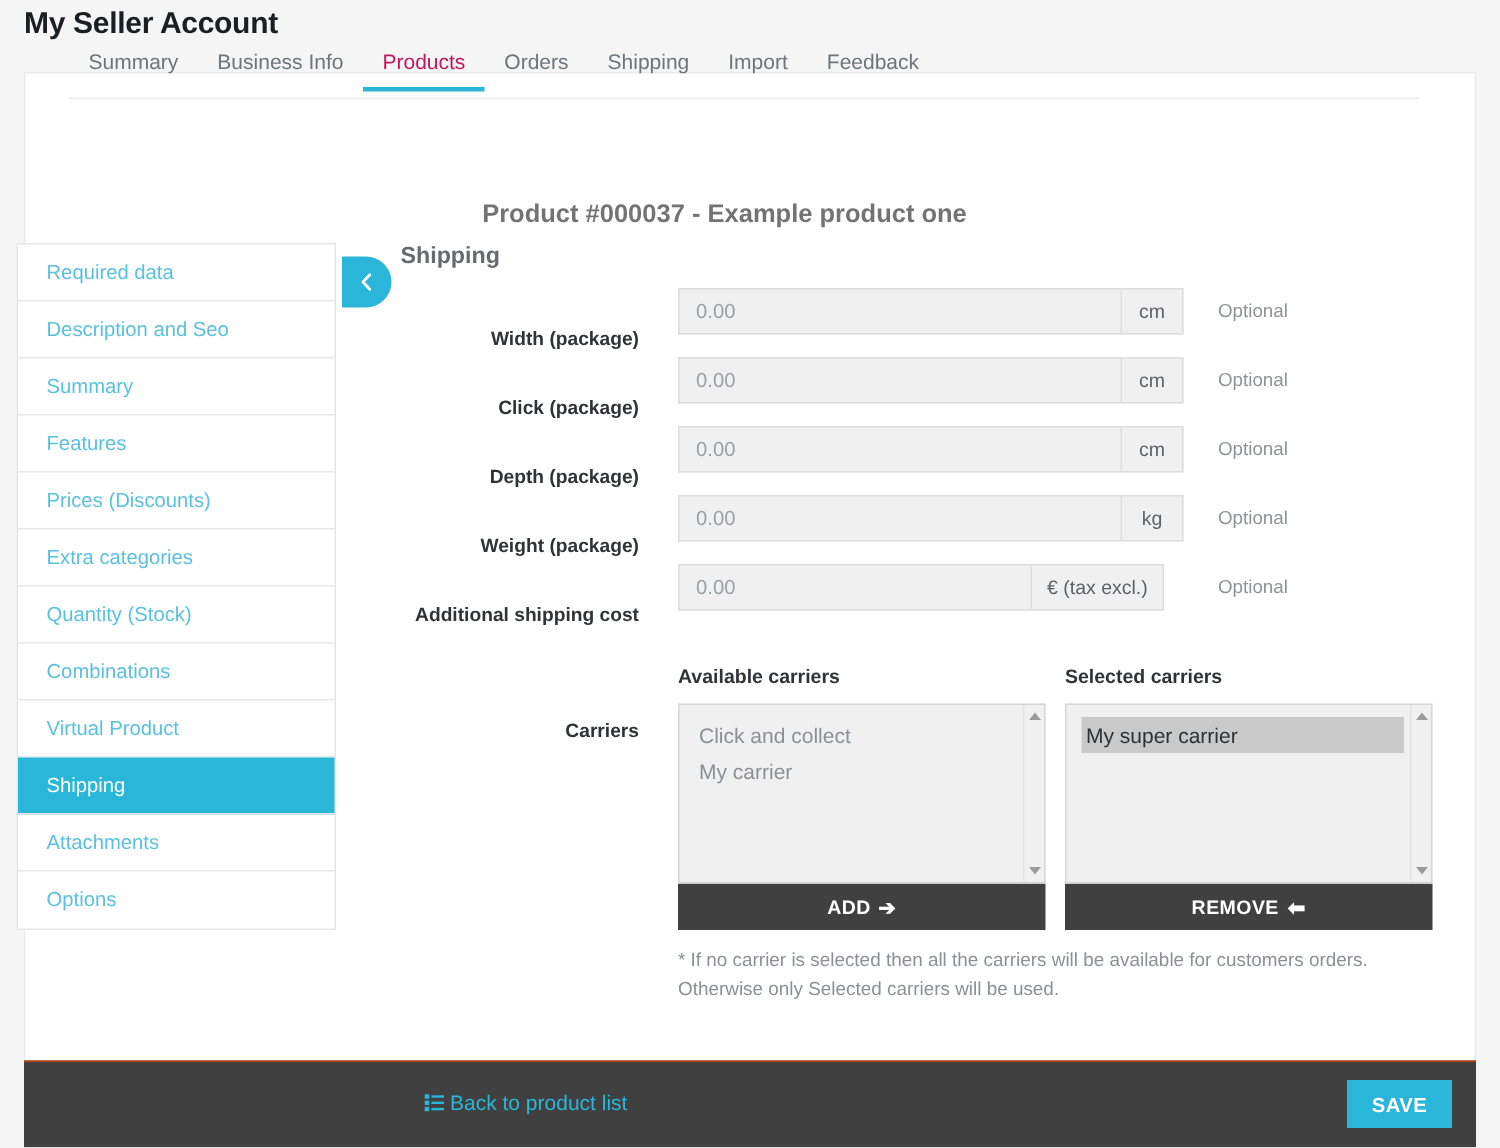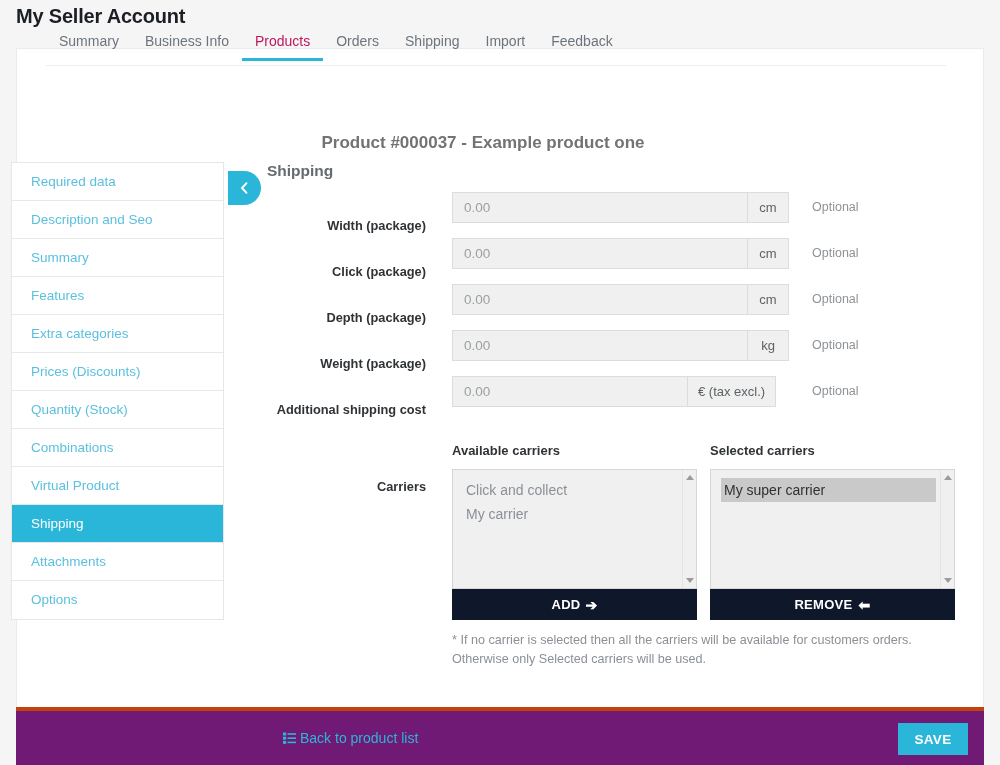--- a/index.html
+++ b/index.html
@@ -254,21 +254,21 @@
     border-left: 4px solid transparent;
     border-right: 4px solid transparent;
   }
   .scroll .arrow.up   { top: 5px;    border-bottom: 5px solid #9b9b9b; }
   .scroll .arrow.down { bottom: 5px; border-top: 5px solid #9b9b9b; }
 
   .carrier-btn {
     display: block;
     width: 100%;
     height: 31px;
-    background: #0f172a;
+    background: #404040;
     border: none;
     color: #ffffff;
     font-family: "Liberation Sans", sans-serif;
     font-size: 13px;
     font-weight: bold;
     letter-spacing: 0.3px;
     cursor: pointer;
   }
   .carrier-btn span { vertical-align: middle; }
   .carrier-btn .glyph { font-size: 14px; margin: 0 0 0 5px; }
@@ -282,22 +282,22 @@
     font-size: 12.6px;
     color: #8b9096;
     line-height: 19px;
   }
 
   
   .footer {
     position: absolute;
     left: 16px; top: 707px;
     width: 968px; height: 58px;
-    border-top: 4px solid #c2410c;
-    background: #701a75;
+    border-top: 1px solid #c2410c;
+    background: #404040;
   }
   .back-link {
     position: absolute;
     left: 267px; top: 19px;
     font-size: 14px;
     color: #2ab6d9;
     text-decoration: none;
     cursor: pointer;
     white-space: nowrap;
   }
@@ -331,22 +331,22 @@
 
   <div class="tabbar" id="tabbar"><a class="tab">Summary</a><a class="tab">Business Info</a><a class="tab active">Products</a><a class="tab">Orders</a><a class="tab">Shipping</a><a class="tab">Import</a><a class="tab">Feedback</a></div>
 
   <div class="product-headline">Product #000037 - Example product one</div>
 
   <div class="leftnav" id="leftnav">
       <div class="nav-item">Required data</div>
       <div class="nav-item">Description and Seo</div>
       <div class="nav-item">Summary</div>
       <div class="nav-item">Features</div>
+      <div class="nav-item">Prices (Discounts)</div>
       <div class="nav-item">Extra categories</div>
-      <div class="nav-item">Prices (Discounts)</div>
       <div class="nav-item">Quantity (Stock)</div>
       <div class="nav-item">Combinations</div>
       <div class="nav-item">Virtual Product</div>
       <div class="nav-item active">Shipping</div>
       <div class="nav-item">Attachments</div>
       <div class="nav-item">Options</div>
     </div>
 
   <div class="collapse-btn">
     <span>

